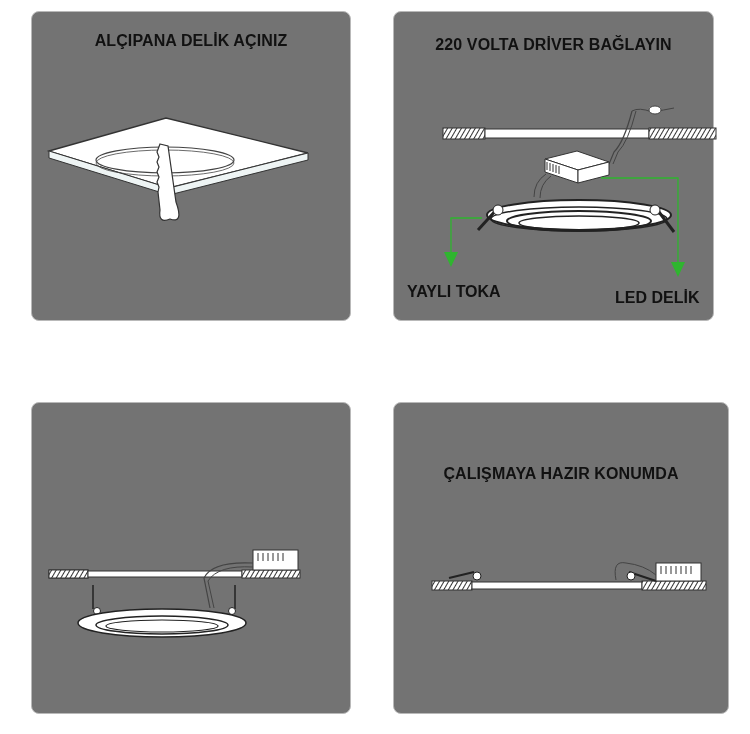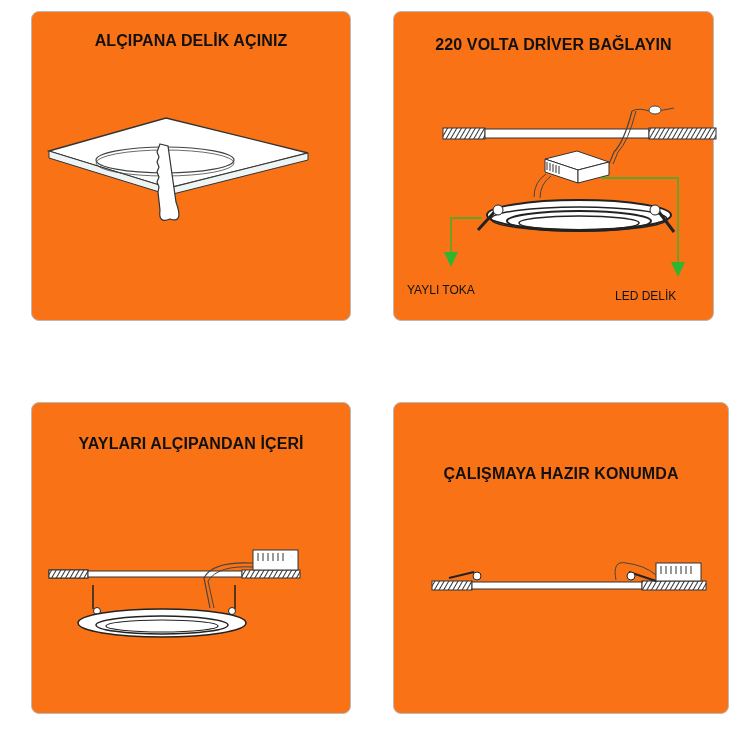--- a/index.html
+++ b/index.html
@@ -1,19 +1,19 @@
 <!DOCTYPE html>
 <html><head>
 <meta charset="utf-8">
 <style>
   html,body{margin:0;padding:0;background:#fff;}
   body{width:750px;height:734px;position:relative;overflow:hidden;font-family:"Liberation Sans","DejaVu Sans",sans-serif;}
-  .panel{position:absolute;border:1.5px solid #b9b9b9;border-radius:8px;background:#f97316;box-sizing:border-box;}
+  .panel{position:absolute;border:1.5px solid #b9b9b9;border-radius:8px;background:#737373;box-sizing:border-box;}
   .title{position:absolute;left:0;right:0;text-align:center;font-weight:bold;font-size:16px;color:#111;letter-spacing:0.1px;}
-  .label{position:absolute;font-weight:normal;font-size:12px;color:#111;}
+  .label{position:absolute;font-weight:bold;font-size:16px;color:#111;}
   svg{position:absolute;left:0;top:0;}
 </style>
 </head>
 <body>
 
 <div class="panel" style="left:31px;top:11px;width:320px;height:310px;">
   <div class="title" style="top:20px;">ALÇIPANA DELİK AÇINIZ</div>
   <svg width="320" height="310">
     <polygon points="17,139 134,106 276,141 137,176" fill="#fff" stroke="#333" stroke-width="1.3"></polygon>
     <polygon points="17,146 137,183 276,148 276,141 137,176 17,139" fill="#eef4f4" stroke="#333" stroke-width="1"></polygon>
@@ -56,21 +56,20 @@
     <polyline points="88,206 57,206 57,250" fill="none" stroke="#2fb52f" stroke-width="1.3"></polyline>
     <polygon points="50,240 64,240 57,255" fill="#2fb52f"></polygon>
     <polyline points="207,166 284,166 284,252" fill="none" stroke="#2fb52f" stroke-width="1.3"></polyline>
     <polygon points="277,250 291,250 284,265" fill="#2fb52f"></polygon>
   </svg>
   <div class="label" style="left:13px;top:271px;">YAYLI TOKA</div>
   <div class="label" style="left:221px;top:277px;">LED DELİK</div>
 </div>
 
 <div class="panel" style="left:31px;top:402px;width:320px;height:312px;">
-  <div class="title" style="top:32px;">YAYLARI ALÇIPANDAN İÇERİ</div>
   <svg width="320" height="312">
     <rect x="17" y="167" width="39" height="8" fill="url(#hatch2)" stroke="#333"></rect>
     <defs>
       <pattern id="hatch2" width="4" height="4" patternUnits="userSpaceOnUse" patternTransform="rotate(30)">
         <rect width="4" height="4" fill="#fff"></rect>
           <line x1="0" y1="0" x2="0" y2="4" stroke="#333" stroke-width="2"></line>
       </pattern>
     </defs>
     <rect x="17" y="167" width="39" height="8" fill="url(#hatch2)" stroke="#333"></rect>
     <rect x="56" y="168" width="154" height="6" fill="#fff" stroke="#333"></rect>

